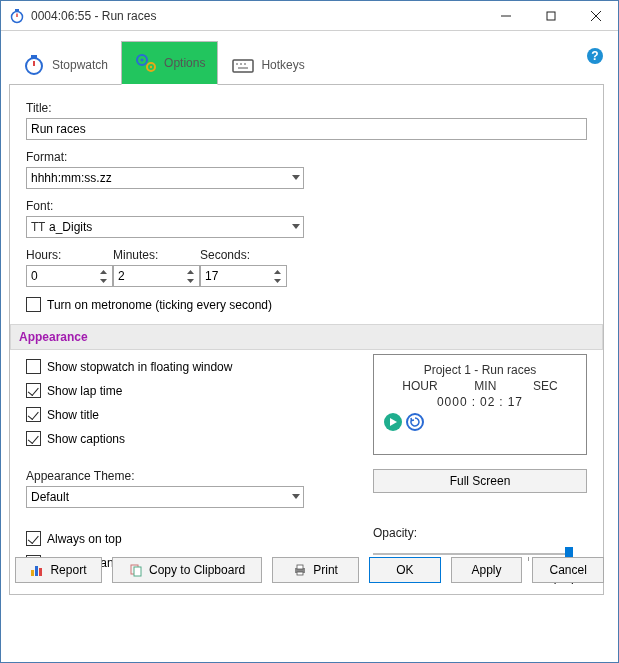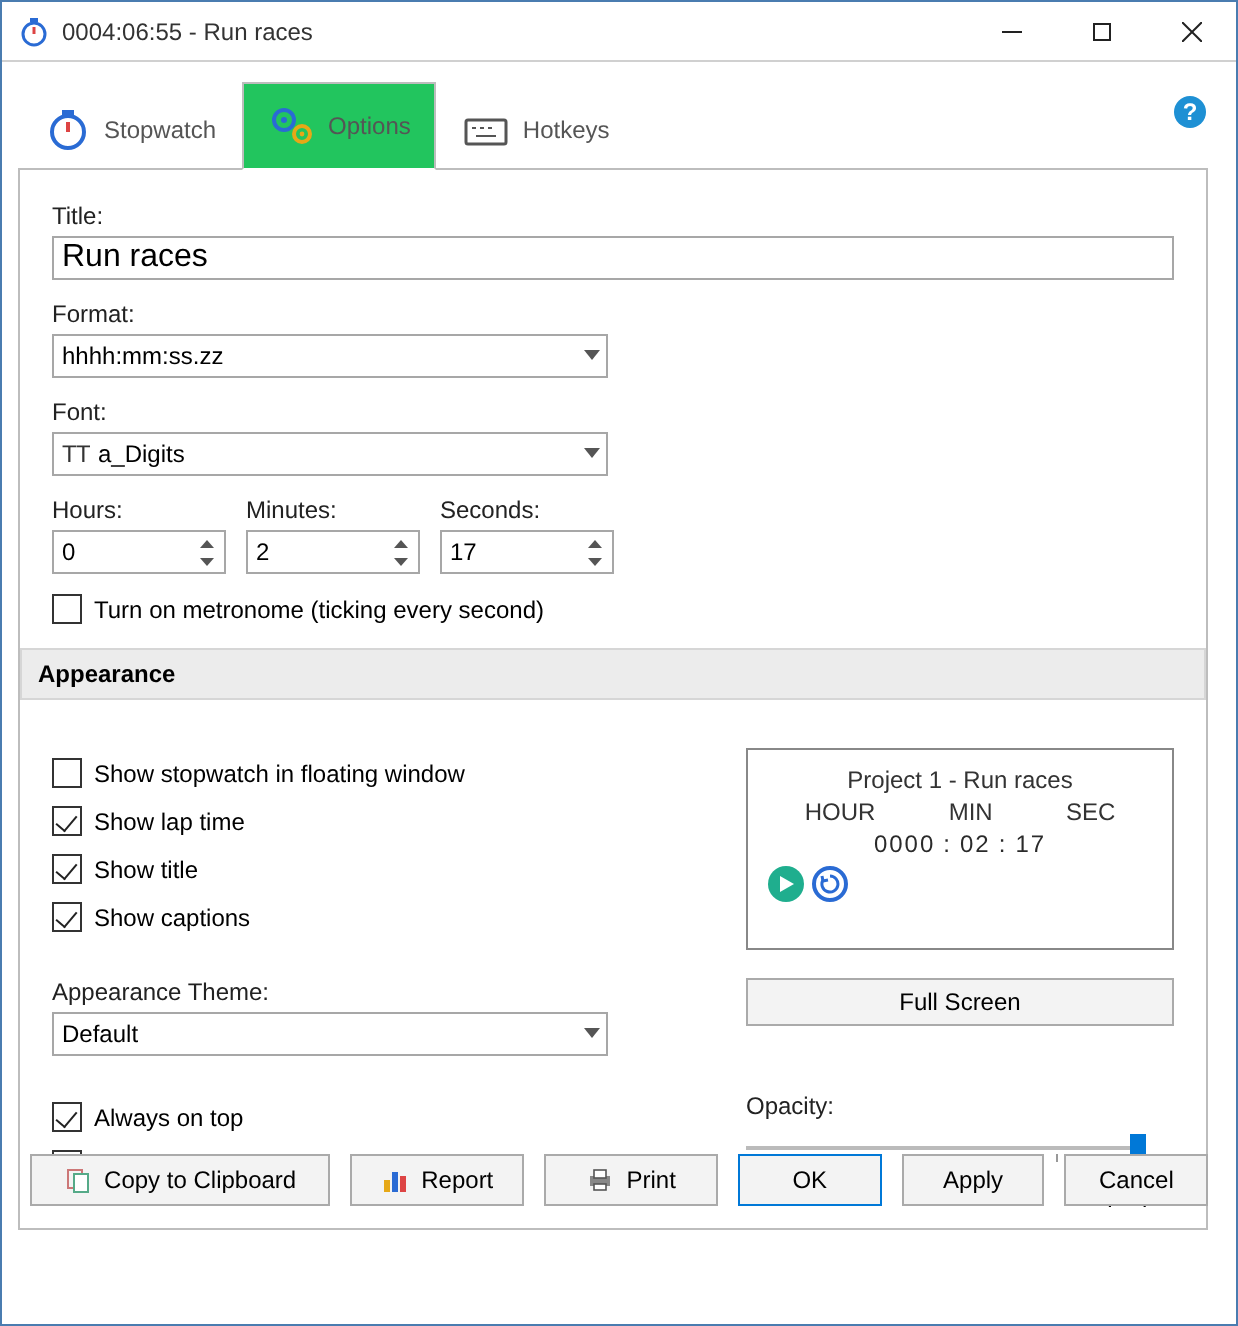--- a/index.html
+++ b/index.html
@@ -19,35 +19,35 @@
 .tabrow { display: flex; align-items: flex-end; height: 44px; position: relative; }
 .tab { height: 40px; display: flex; align-items: center; gap: 6px; padding: 0 12px; border: 1px solid transparent; color: #555; cursor: default; }
 .tab.active { border: 1px solid #bdbdbd; border-bottom: 1px solid #fff; background: #22c55e; position: relative; z-index: 2; height: 44px; text-align: center; }
 .tab .ticon { width: 24px; height: 24px; }
 .helpbtn { position: absolute; right: 0; top: 6px; width: 18px; height: 18px; }
 
 
 .panel { border: 1px solid #bdbdbd; margin-top: -1px; padding: 16px 16px 10px 16px; position: relative; }
 
 label.fld { display: block; color: #222; margin-bottom: 3px; }
-.tinput { width: 100%; height: 22px; border: 1px solid #a7a7a7; padding: 2px 4px; font-size: 16px; }
+.tinput { width: 100%; height: 22px; border: 1px solid #a7a7a7; padding: 2px 4px; font-size: 12px; }
 .combo { position: relative; width: 278px; height: 22px; border: 1px solid #a7a7a7; display: flex; align-items: center; padding: 0 4px; background: #fff; }
 .combo .arrow { position: absolute; right: 3px; top: 50%; transform: translateY(-50%); }
 .spin { width: 87px; height: 22px; border: 1px solid #a7a7a7; display: flex; align-items: center; padding: 0 4px; position: relative; background: #fff; }
 .spin .spbtns { position: absolute; right: 1px; top: 1px; bottom: 1px; width: 15px; display: flex; flex-direction: column; }
 .spin .spbtns div { flex:1; display:flex; align-items:center; justify-content:center; }
 
-.row { display: flex; gap: 10px; }
+.row { display: flex; }
 .block { margin-bottom: 10px; }
 
 .cbrow { display: flex; align-items: center; gap: 6px; margin: 4px 0; }
 .cb { width: 15px; height: 15px; border: 1px solid #333; display:flex; align-items:center; justify-content:center; background:#fff; }
 .cb.checked::after { content:""; width:9px; height:5px; border-left:1.5px solid #222; border-bottom:1.5px solid #222; transform: rotate(-50deg) translate(0px,-1px); }
 
-.section-hdr { background: #ececec; border: 1px solid #d6d6d6; padding: 5px 8px; font-weight: bold; color: #000000; margin: 12px -16px 24px -16px; }
+.section-hdr { background: #ececec; border: 1px solid #d6d6d6; padding: 5px 8px; font-weight: bold; color: #a21caf; margin: 12px -16px 4px -16px; }
 
 .approw { display: flex; gap: 18px; }
 .cbstack { flex: 1; }
 .cbstack .cbrow { margin: 5px 0 9px 0; }
 
 .preview { width: 214px; border: 1px solid #888; padding: 8px 10px 6px 10px; }
 .preview .pt { text-align: center; color: #333; margin-bottom: 2px; }
 .preview .caps { display:flex; justify-content:space-around; color:#333; font-size:11px; }
 .preview .digits { font-family: "DS-Digital","Courier New",monospace; letter-spacing: 1px; color:#2a2a2a; display:flex; align-items:center; justify-content:center; gap:4px; font-size:30px; margin: 2px 0 4px 0; }
 .preview .pctrls { display:flex; gap:4px; }
@@ -345,39 +345,39 @@
         <div style="display:flex; justify-content:space-between; margin-top:6px;">
           <span>10%</span>
           <span>Opaque</span>
         </div>
       </div>
     </div>
 
   </div>
 
   <div class="footer">
-    <div class="fbtn wide">
-      <span>
-          <svg width="14" height="14" viewBox="0 0 14 14">
-            <rect x="2" y="2" width="7" height="9" fill="none" stroke="#c77" stroke-width="1"></rect>
-            <rect x="5" y="4" width="7" height="9" fill="#fff" stroke="#5a8" stroke-width="1"></rect>
-          </svg>
-        </span>
-      <span>Copy to Clipboard</span>
-    </div>
     <div class="fbtn med">
       <span>
           <svg width="14" height="12" viewBox="0 0 14 12">
             <rect x="1" y="6" width="3" height="6" fill="#e6a817"></rect>
             <rect x="5" y="2" width="3" height="10" fill="#2a6bd4"></rect>
             <rect x="9" y="4" width="3" height="8" fill="#d44"></rect>
           </svg>
         </span>
       <span>Report</span>
     </div>
+    <div class="fbtn wide">
+      <span>
+          <svg width="14" height="14" viewBox="0 0 14 14">
+            <rect x="2" y="2" width="7" height="9" fill="none" stroke="#c77" stroke-width="1"></rect>
+            <rect x="5" y="4" width="7" height="9" fill="#fff" stroke="#5a8" stroke-width="1"></rect>
+          </svg>
+        </span>
+      <span>Copy to Clipboard</span>
+    </div>
     <div class="fbtn med">
       <span>
           <svg width="14" height="12" viewBox="0 0 14 12">
             <rect x="2" y="4" width="10" height="5" fill="#888"></rect>
             <rect x="4" y="1" width="6" height="4" fill="#fff" stroke="#555" stroke-width="0.8"></rect>
             <rect x="4" y="8" width="6" height="3" fill="#fff" stroke="#555" stroke-width="0.8"></rect>
           </svg>
         </span>
       <span>Print</span>
     </div>

